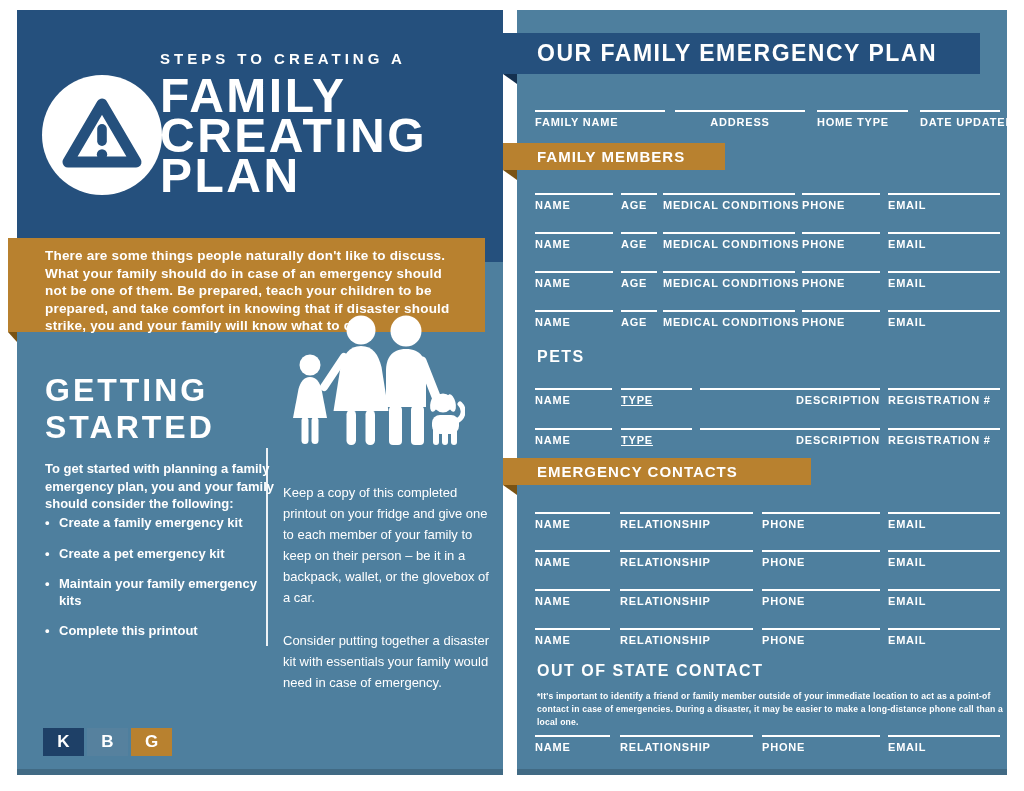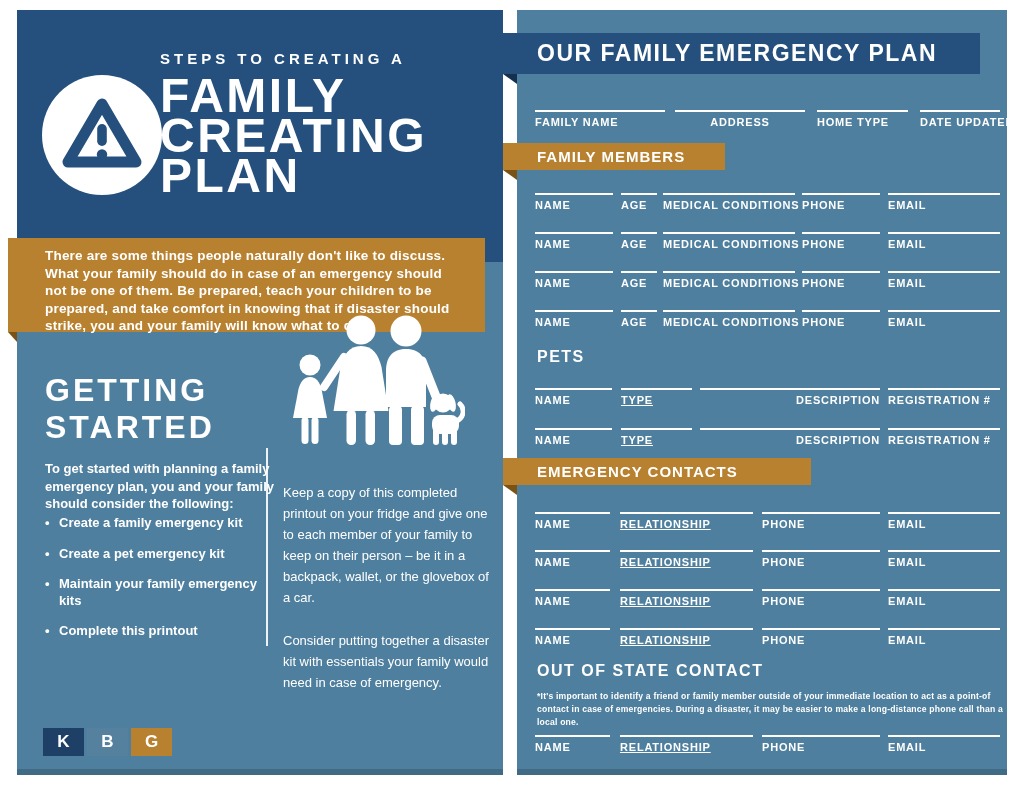--- a/index.html
+++ b/index.html
@@ -63,21 +63,21 @@
   .m-med   { left:128px; width:132px; }
   .m-phone { left:267px; width:78px;  }
   .m-email { left:353px; width:112px; }
   
   .p-name { left:0;     width:77px;  }
   .p-type { left:86px;  width:71px;text-decoration:underline;  }
   .p-desc { left:165px; width:180px;text-align:right; }
   .p-reg  { left:353px; width:112px; }
   
   .k-name  { left:0;     width:75px;  }
-  .k-rel   { left:85px;  width:133px;text-decoration:underline; }
+  .k-rel   { left:85px;  width:133px; }
   .k-phone { left:227px; width:118px; }
   .k-email { left:353px; width:112px; }
 </style>
 </head>
 <body>
 
 <div class="canvas">
 
   <div class="panel panel-left">
 

